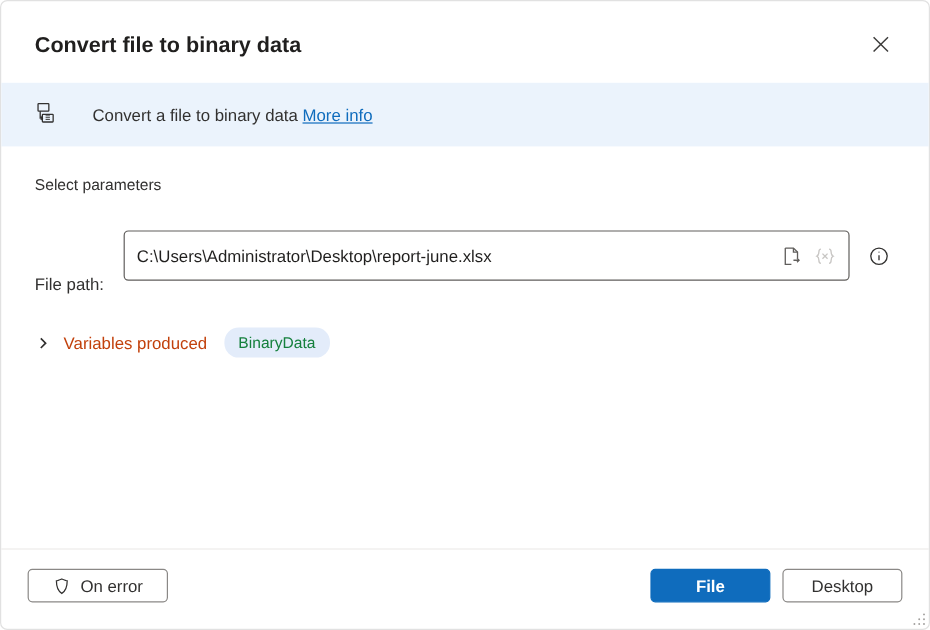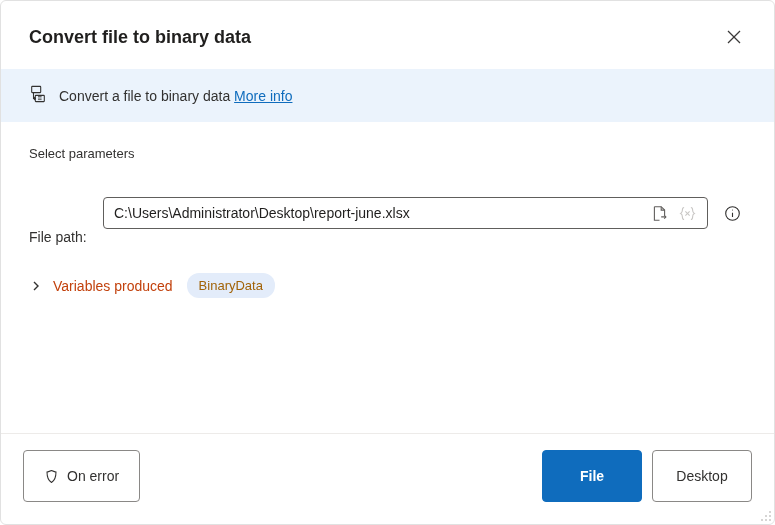--- a/index.html
+++ b/index.html
@@ -45,21 +45,21 @@
     }
     .close-btn svg {
       width: 14px;
       height: 14px;
     }
     .info-banner {
       background: #ebf3fc;
       padding: 16px 28px;
       display: flex;
       align-items: center;
-      gap: 12px;
+      gap: 30px;
     }
     .info-banner-icon svg {
       width: 18px;
       height: 18px;
     }
     .info-banner-text {
       font-size: 14px;
       color: #323130;
     }
     .info-banner-link {
@@ -89,21 +89,21 @@
       color: #323130;
       min-width: 64px;
       margin-top: 48px;
     }
     .input-wrapper {
       flex: 1;
       display: flex;
       align-items: center;
       border: 1px solid #605e5c;
       border-radius: 4px;
-      height: 32px;
+      height: 42px;
       padding: 0 6px 0 10px;
       background: #ffffff;
     }
     .input-field {
       flex: 1;
       border: none;
       outline: none;
       font-size: 14px;
       font-family: inherit;
       color: #201f1e;
@@ -145,39 +145,39 @@
       height: 14px;
       cursor: pointer;
     }
     .variables-label {
       font-size: 14px;
       color: #c2410c;
       cursor: pointer;
     }
     .variable-chip {
       background: #e3ecfa;
-      color: #a16207;
+      color: #15803d;
       font-size: 13px;
       padding: 5px 12px;
       border-radius: 12px;
       cursor: pointer;
       margin-left: 4px;
     }
     .footer {
       display: flex;
       align-items: center;
       padding: 16px 22px 22px 22px;
       border-top: 1px solid #edebe9;
       gap: 10px;
     }
     .footer-left {
       flex: 1;
     }
     .btn {
-      height: 52px;
+      height: 28px;
       padding: 0 20px;
       border-radius: 4px;
       font-size: 14px;
       font-family: inherit;
       cursor: pointer;
       display: inline-flex;
       align-items: center;
       justify-content: center;
       gap: 8px;
       min-width: 100px;

